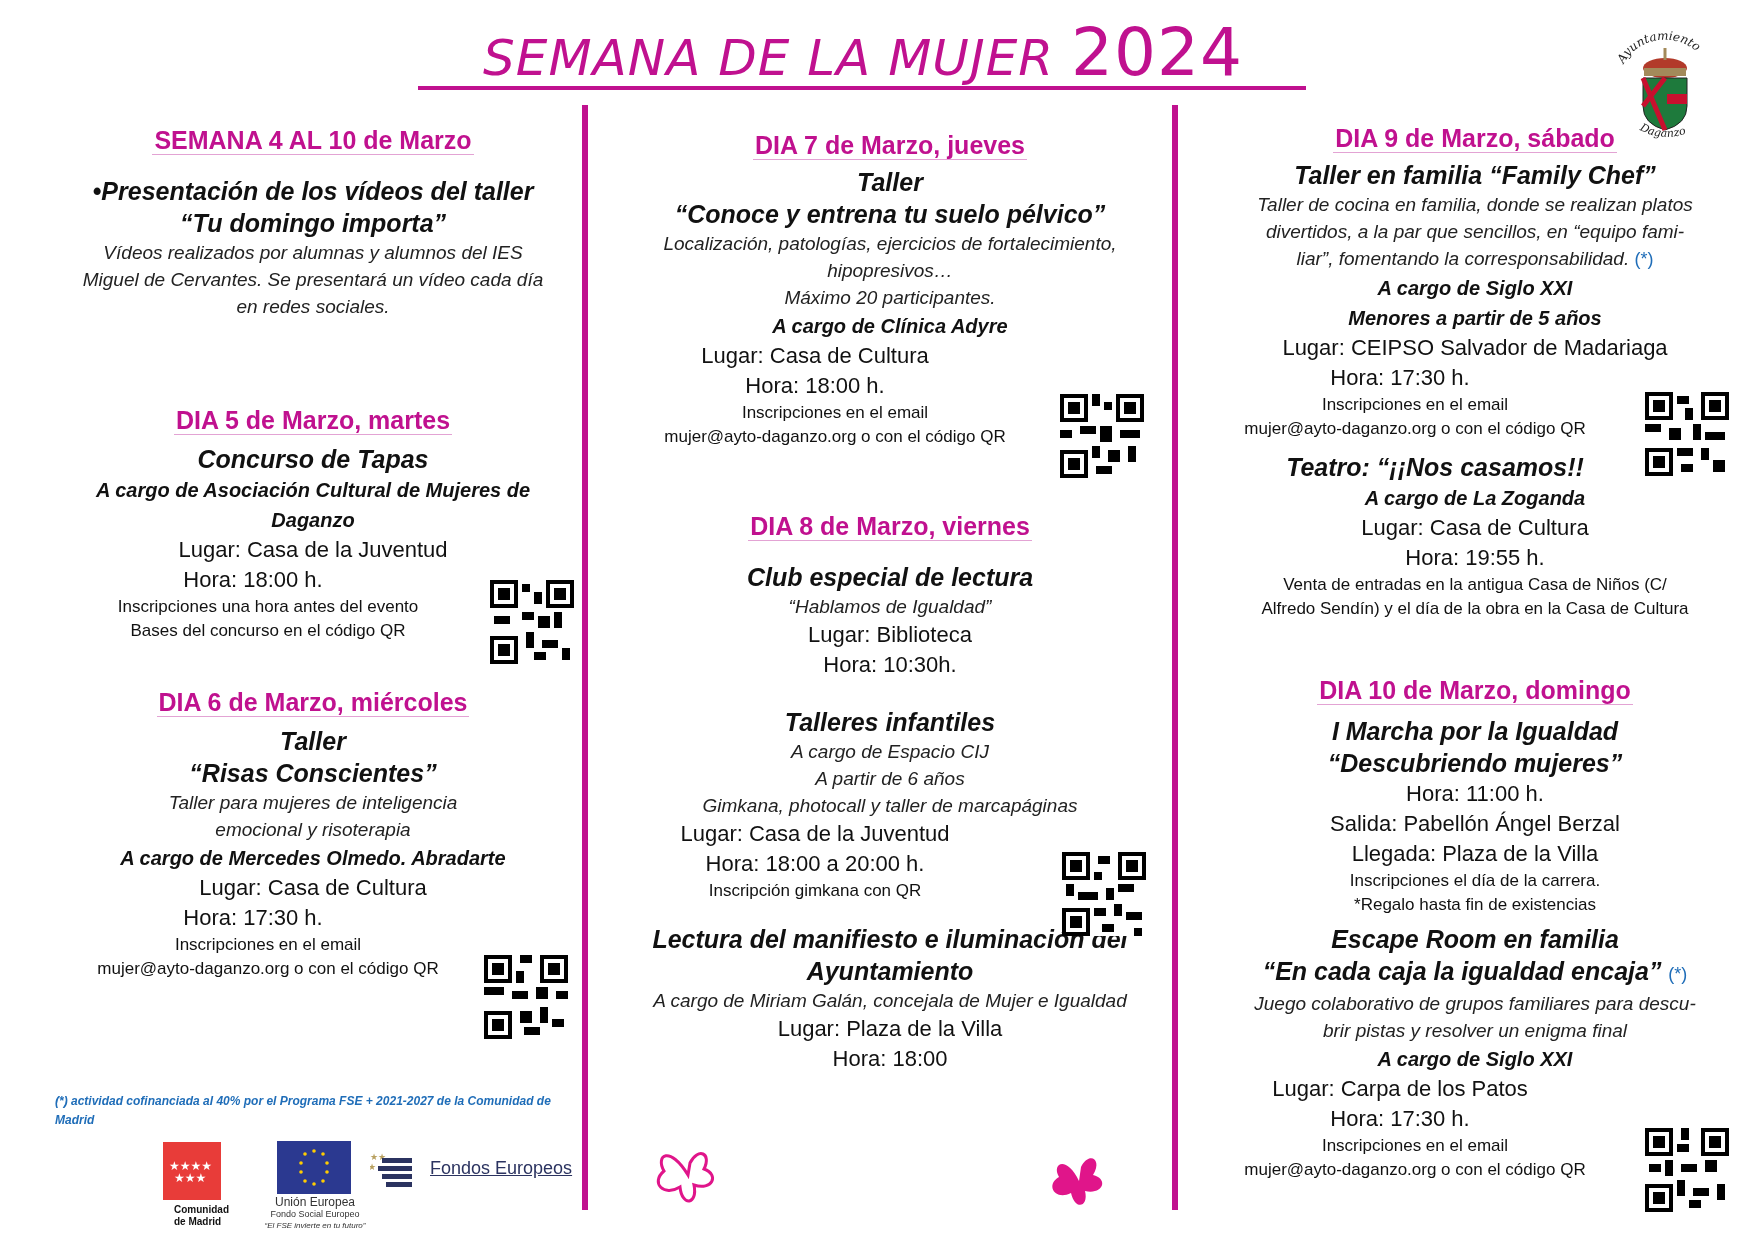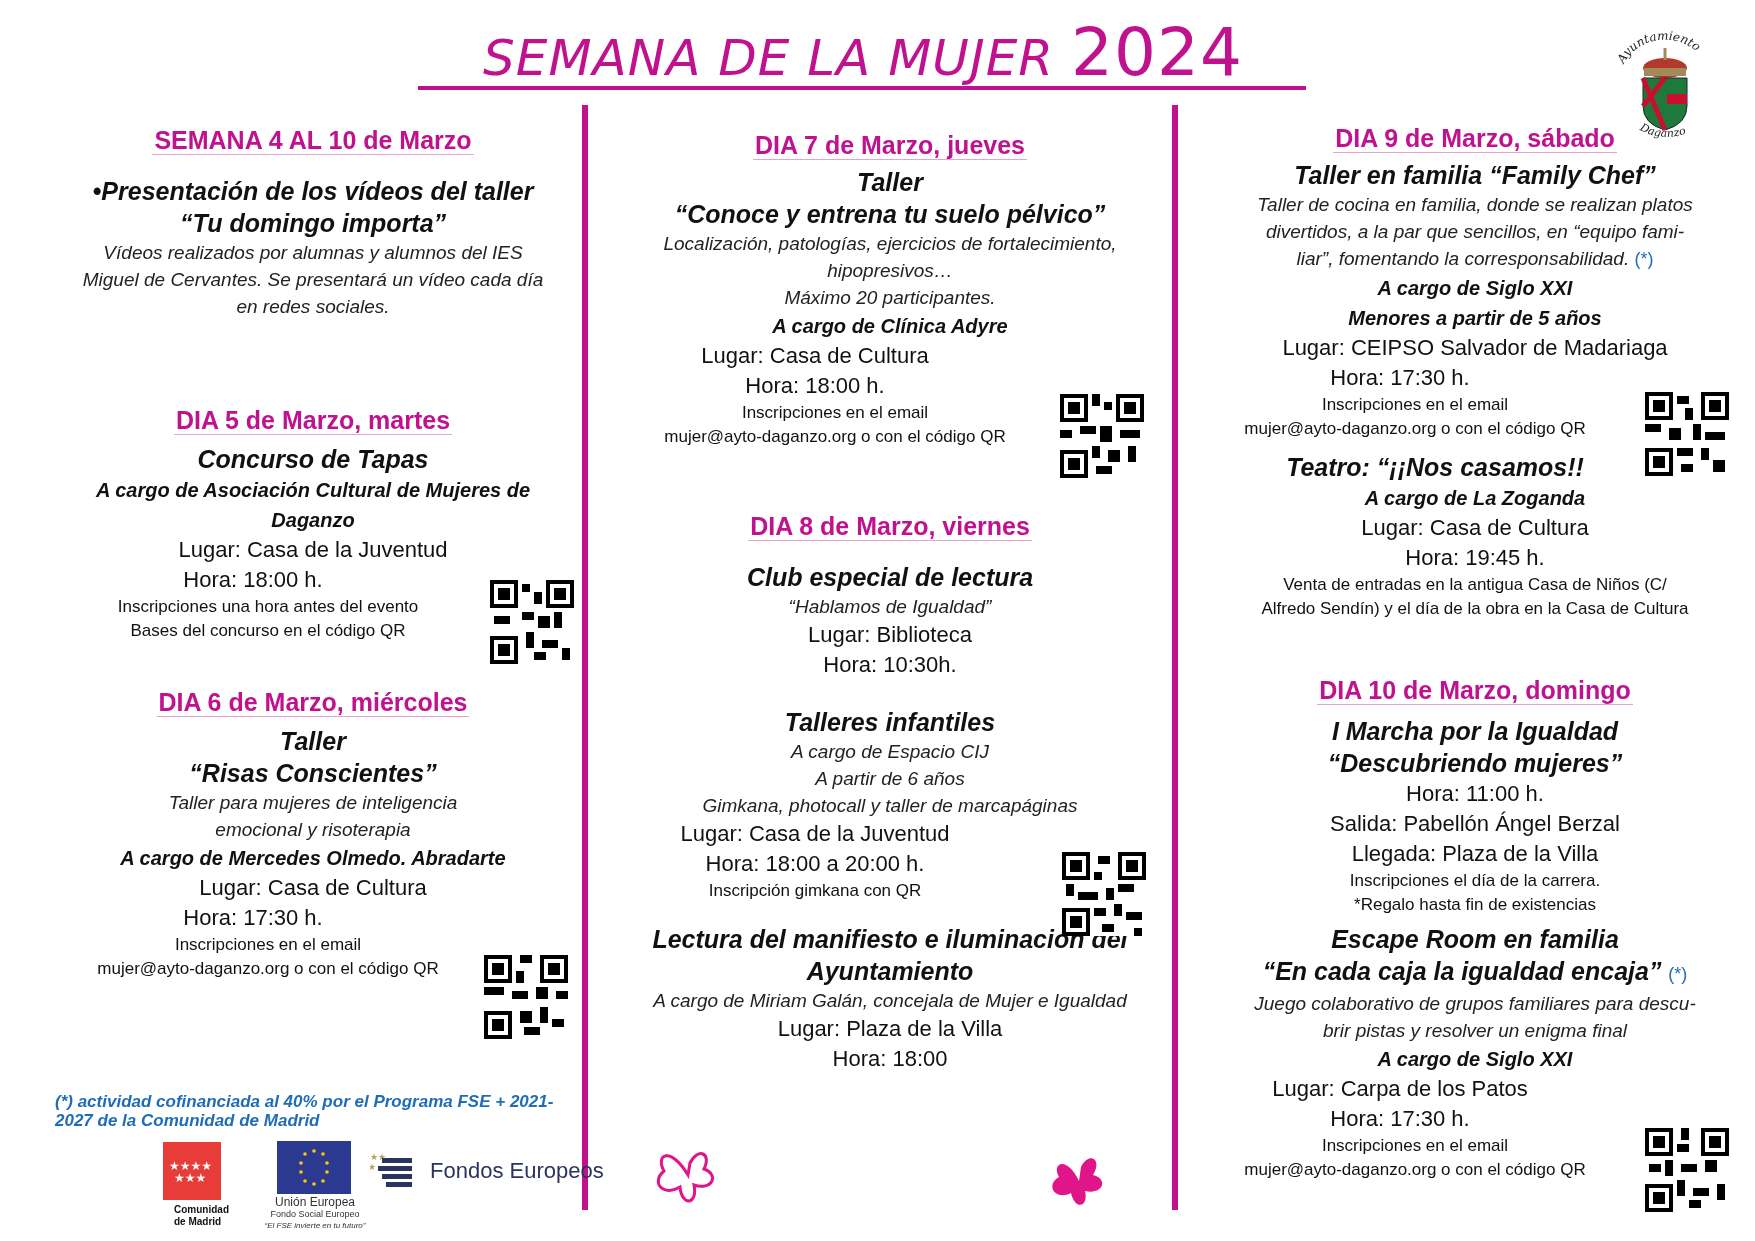--- a/index.html
+++ b/index.html
@@ -32,28 +32,28 @@
   .ev-sub { font-weight: bold; font-style: italic; font-size: 20px; line-height: 30px; color: #111; }
   .desc { font-style: italic; font-size: 19px; line-height: 27px; color: #222; text-align: center; }
   .info { font-size: 22px; line-height: 30px; color: #111; }
   .small { font-size: 17px; line-height: 24px; color: #111; }
   .star { color: #1f6db8; font-style: normal; font-weight: normal; font-size: 18px; }
 
   .qr { position: absolute; width: 84px; height: 84px; background: #fff; }
 
   .footnote {
     position: absolute; left: 55px; top: 1092px; width: 520px; color: #1f6db8;
-    font-weight: bold; font-style: italic; font-size: 17px; line-height: 19px;
+    font-weight: bold; font-style: italic; font-size: 12px; line-height: 19px;
   }
   .logo-cm { position: absolute; left: 163px; top: 1142px; width: 58px; height: 58px; background: #e83c39; }
   .logo-cm-label { position: absolute; left: 174px; top: 1204px; width: 70px; font-size: 10px; font-weight: bold; line-height: 12px; color: #111; }
   .logo-eu { position: absolute; left: 277px; top: 1141px; width: 74px; height: 53px; background: #2b3990; }
   .logo-eu-label { position: absolute; left: 255px; top: 1196px; width: 120px; text-align: center; color: #333; line-height: 12px; }
   .logo-fe { position: absolute; left: 370px; top: 1150px; width: 50px; height: 40px; }
-  .logo-fe-label { position: absolute; left: 430px; top: 1158px; font-size: 22px; color: #2b3360; }
+  .logo-fe-label { position: absolute; left: 430px; top: 1158px; font-size: 18px; color: #2b3360; text-decoration: underline; }
 
   .butterfly { position: absolute; }
 </style>
 </head>
 <body>
 
 <div class="title">
   <span>SEMANA DE LA MUJER</span>
   <span class="year">2024</span>
 </div>
@@ -350,21 +350,21 @@
     <div class="ev-sub">A cargo de Siglo XXI</div>
     <div class="ev-sub">Menores a partir de 5 años</div>
     <div class="info">Lugar: CEIPSO Salvador de Madariaga</div>
     <div class="info" style="margin-right:150px">Hora: 17:30 h.</div>
     <div class="small" style="margin-right:120px">Inscripciones en el email</div>
     <div class="small" style="margin-right:120px">mujer@ayto-daganzo.org o con el código QR</div>
     <div style="height:10px"></div>
     <div class="ev-title" style="margin-right:80px">Teatro: “¡¡Nos casamos!!</div>
     <div class="ev-sub">A cargo de La Zoganda</div>
     <div class="info">Lugar: Casa de Cultura</div>
-    <div class="info">Hora: 19:45 h.</div>
+    <div class="info">Hora: 19:55 h.</div>
     <div class="small">Venta de entradas en la antigua Casa de Niños (C/</div>
     <div class="small">Alfredo Sendín) y el día de la obra en la Casa de Cultura</div>
   </div>
 
   <div class="sec" style="top:676px;">
     <div class="day-title">DIA 10 de Marzo, domingo</div>
     <div style="height:10px"></div>
     <div class="ev-title">I Marcha por la Igualdad</div>
     <div class="ev-title">“Descubriendo mujeres”</div>
     <div class="info">Hora: 11:00 h.</div>

